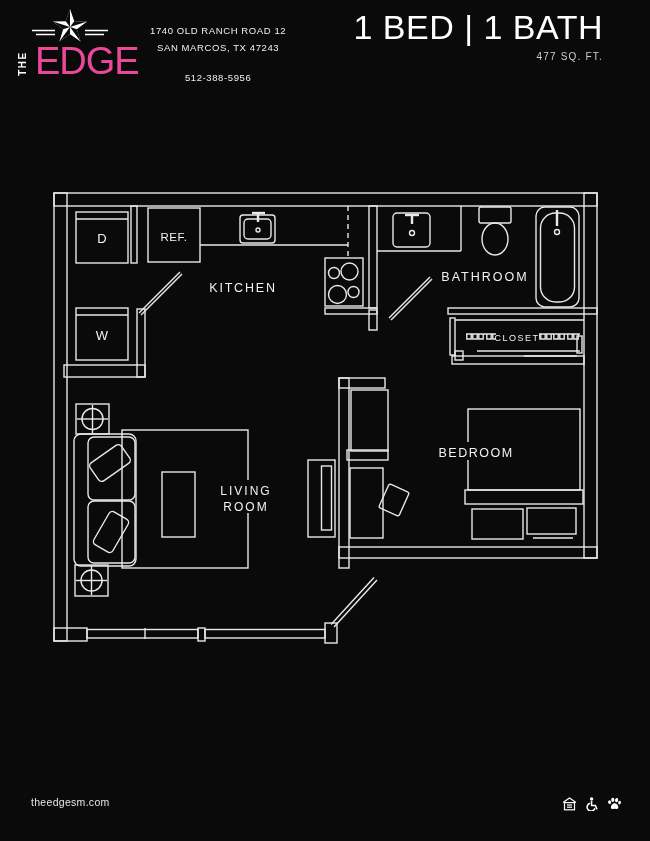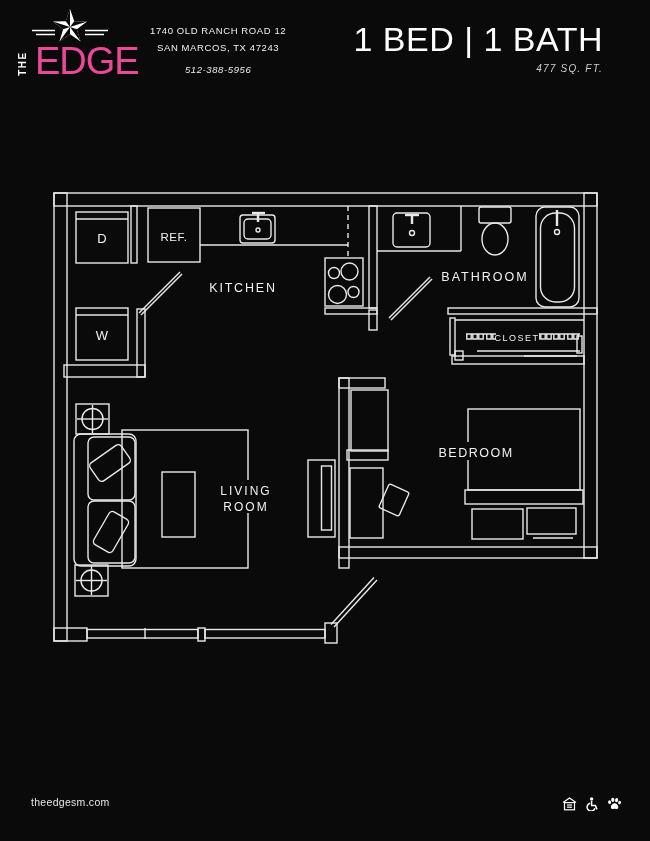--- a/index.html
+++ b/index.html
@@ -10,24 +10,24 @@
   
   .logo-star{position:absolute;left:28px;top:8px;}
   .logo-the{position:absolute;left:8px;top:50px;width:28px;height:26px;
             display:flex;align-items:center;justify-content:center;}
   .logo-the span{display:block;transform:rotate(-90deg);color:#fff;font-size:10px;
             letter-spacing:1.5px;font-weight:600;}
   .logo-name{position:absolute;left:35px;top:42px;color:#ec4899;font-size:38px;
             font-weight:300;letter-spacing:-1px;line-height:1;}
   .address{position:absolute;left:150px;top:23px;color:#f0f0f0;font-size:9.5px;
             letter-spacing:.6px;font-weight:500;line-height:1.75;text-align:center;}
-  .phone{margin-top:6px;font-style:italic;}
-  .unit{position:absolute;right:47px;top:22px;text-align:right;color:#fff;}
+  .phone{margin-top:14px;}
+  .unit{position:absolute;right:47px;top:10px;text-align:right;color:#fff;}
   .unit-title{font-size:34px;font-weight:300;letter-spacing:.5px;line-height:1;}
-  .unit-area{margin-top:7px;font-size:10px;letter-spacing:1.2px;color:#cfcfcf;font-style:italic;}
+  .unit-area{margin-top:7px;font-size:10px;letter-spacing:1.2px;color:#cfcfcf;}
 
   
   .plan{position:absolute;left:0;top:0;}
 
   
   .website{position:absolute;left:22px;top:796px;color:#e6e6e6;font-size:10.5px;
            letter-spacing:.3px;text-decoration:none;padding-left:9px;}
   .foot-icons{position:absolute;right:28px;top:797px;display:flex;gap:9px;align-items:center;}
 </style>
 </head>

